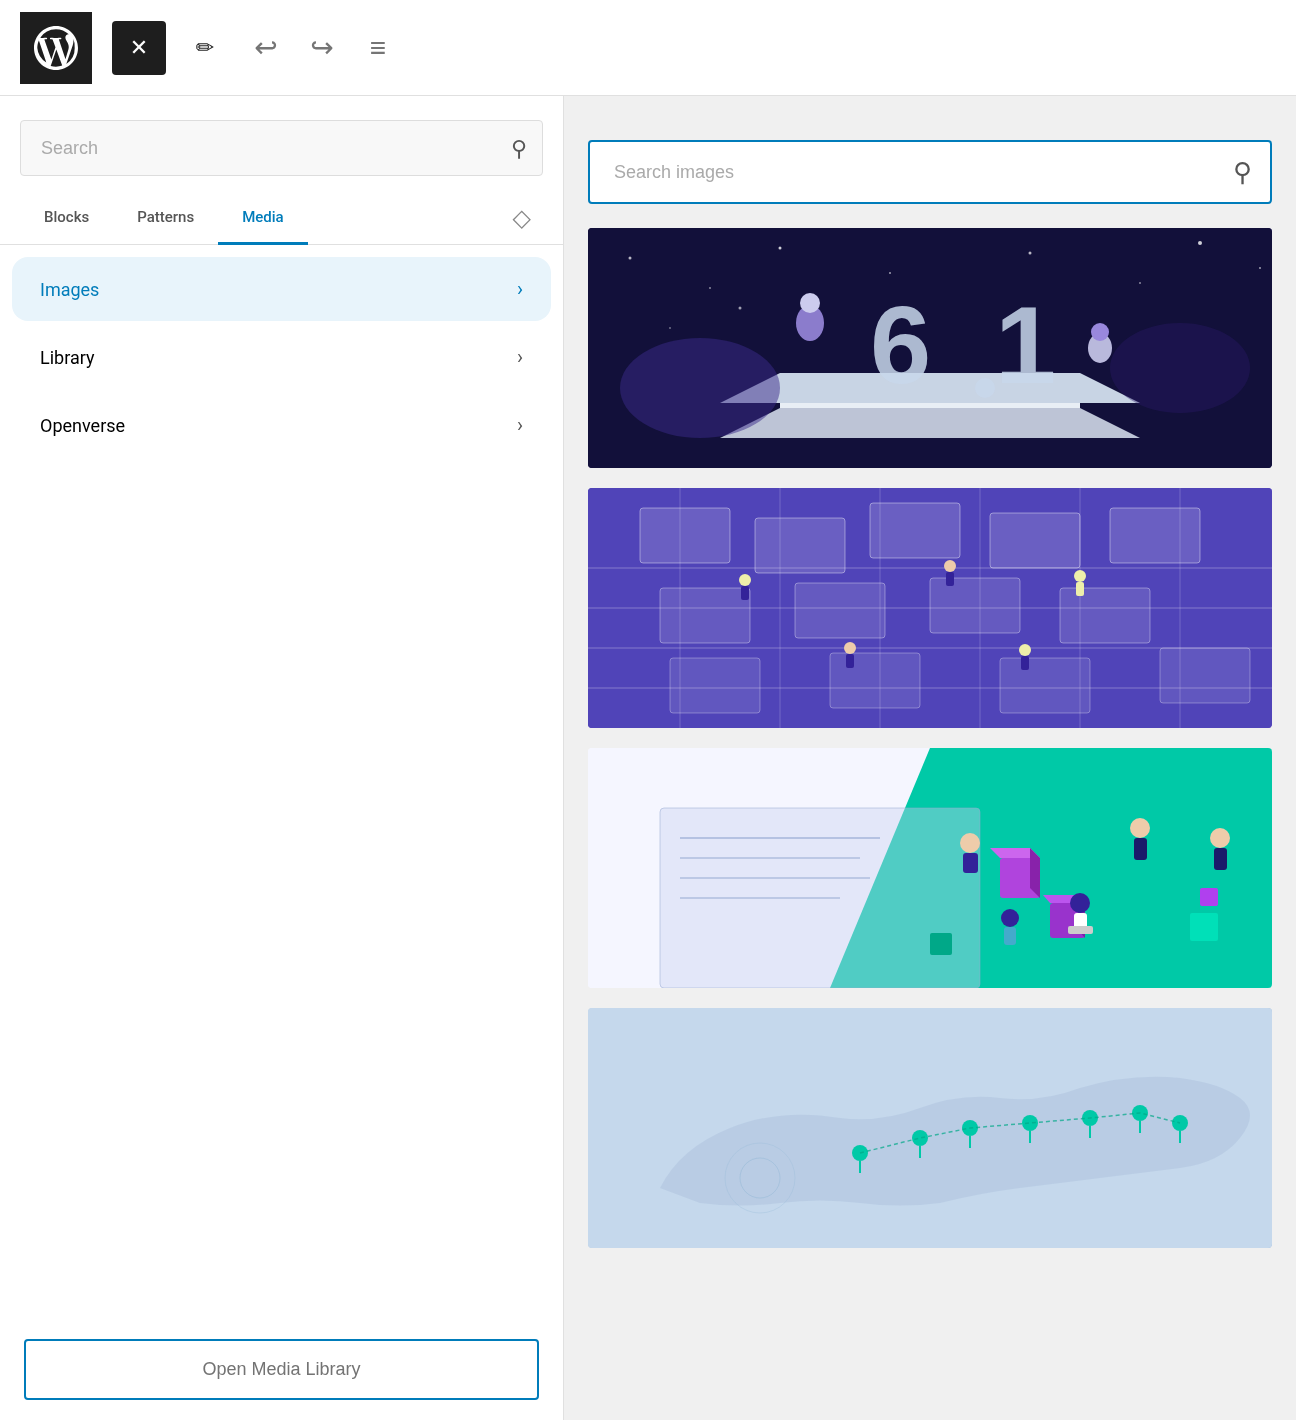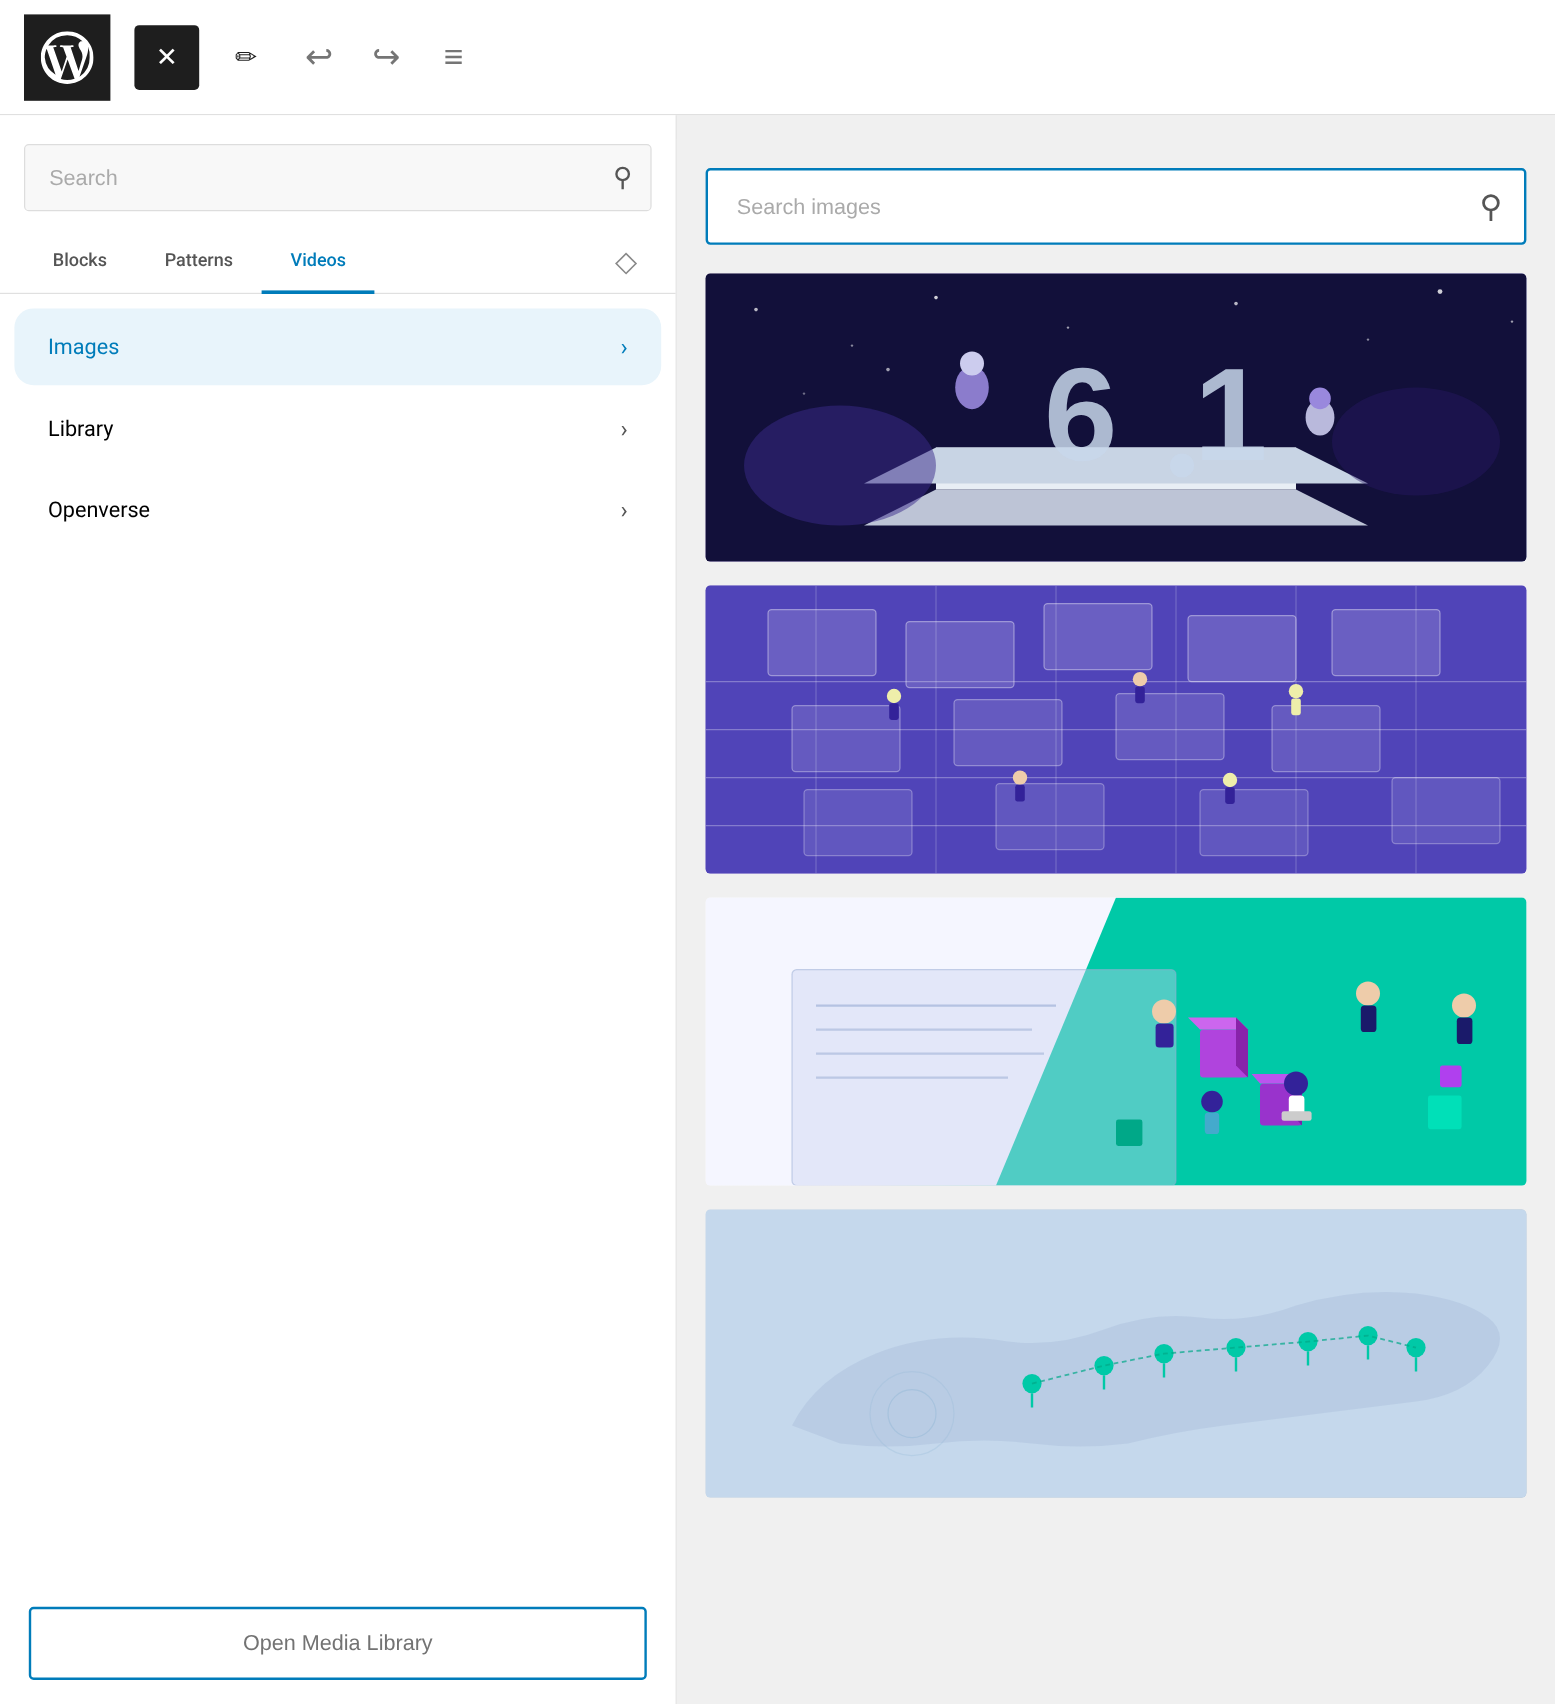--- a/index.html
+++ b/index.html
@@ -280,21 +280,21 @@
     </div>
 
     <div class="tabs">
       <div class="tab">
         <span>Blocks</span>
       </div>
       <div class="tab">
         <span>Patterns</span>
       </div>
       <div class="tab active">
-        <span>Videos</span>
+        <span>Media</span>
       </div>
       <div class="tab-icon">
         <span>◇</span>
       </div>
     </div>
 
     <div class="menu-items">
       <div class="menu-item active">
         <span>Images</span>
         <span class="chevron">›</span>

